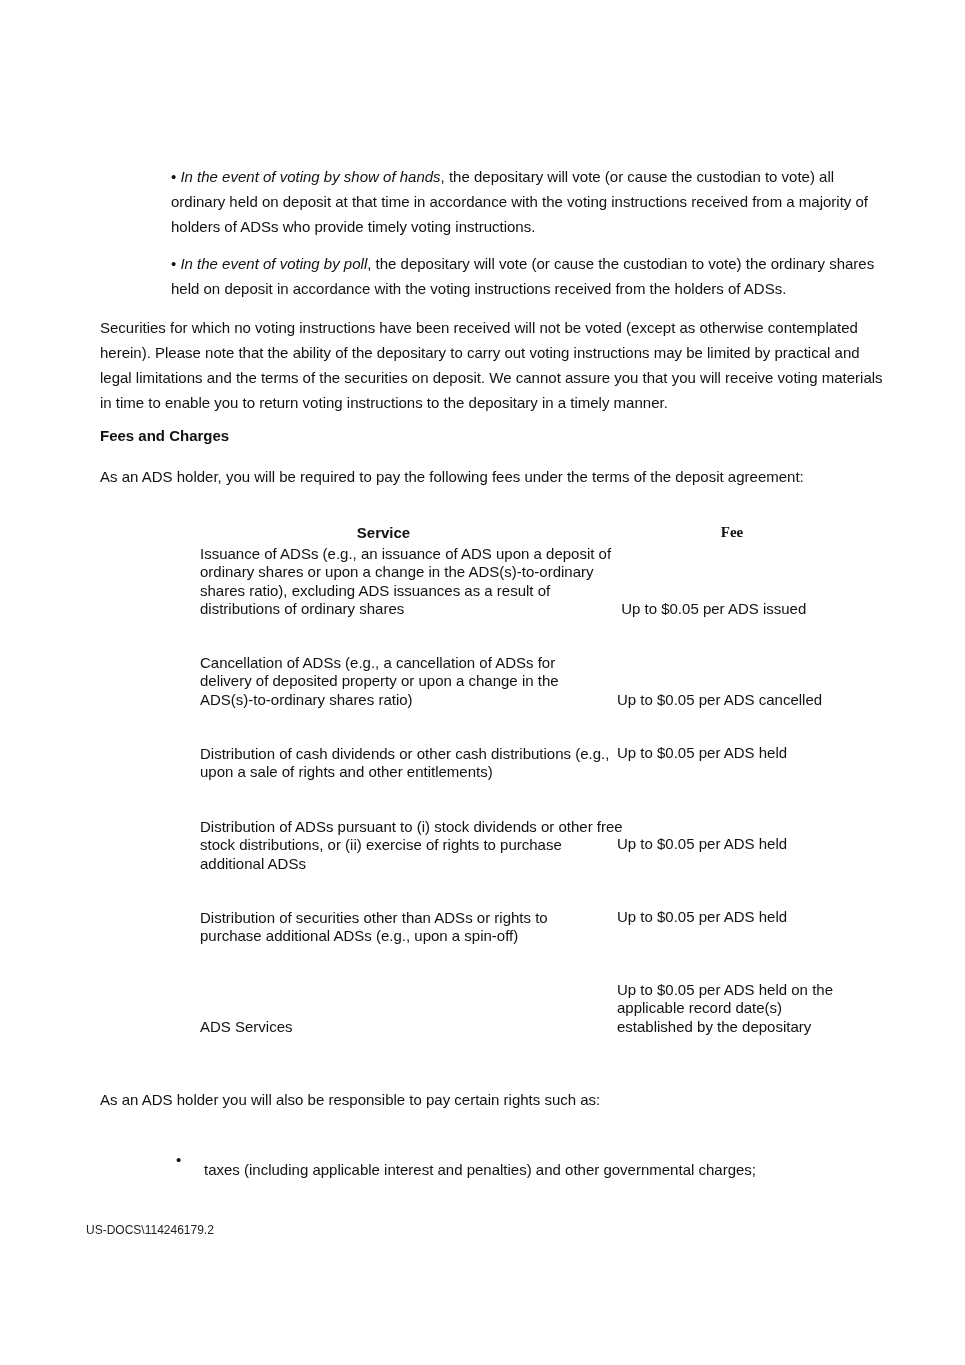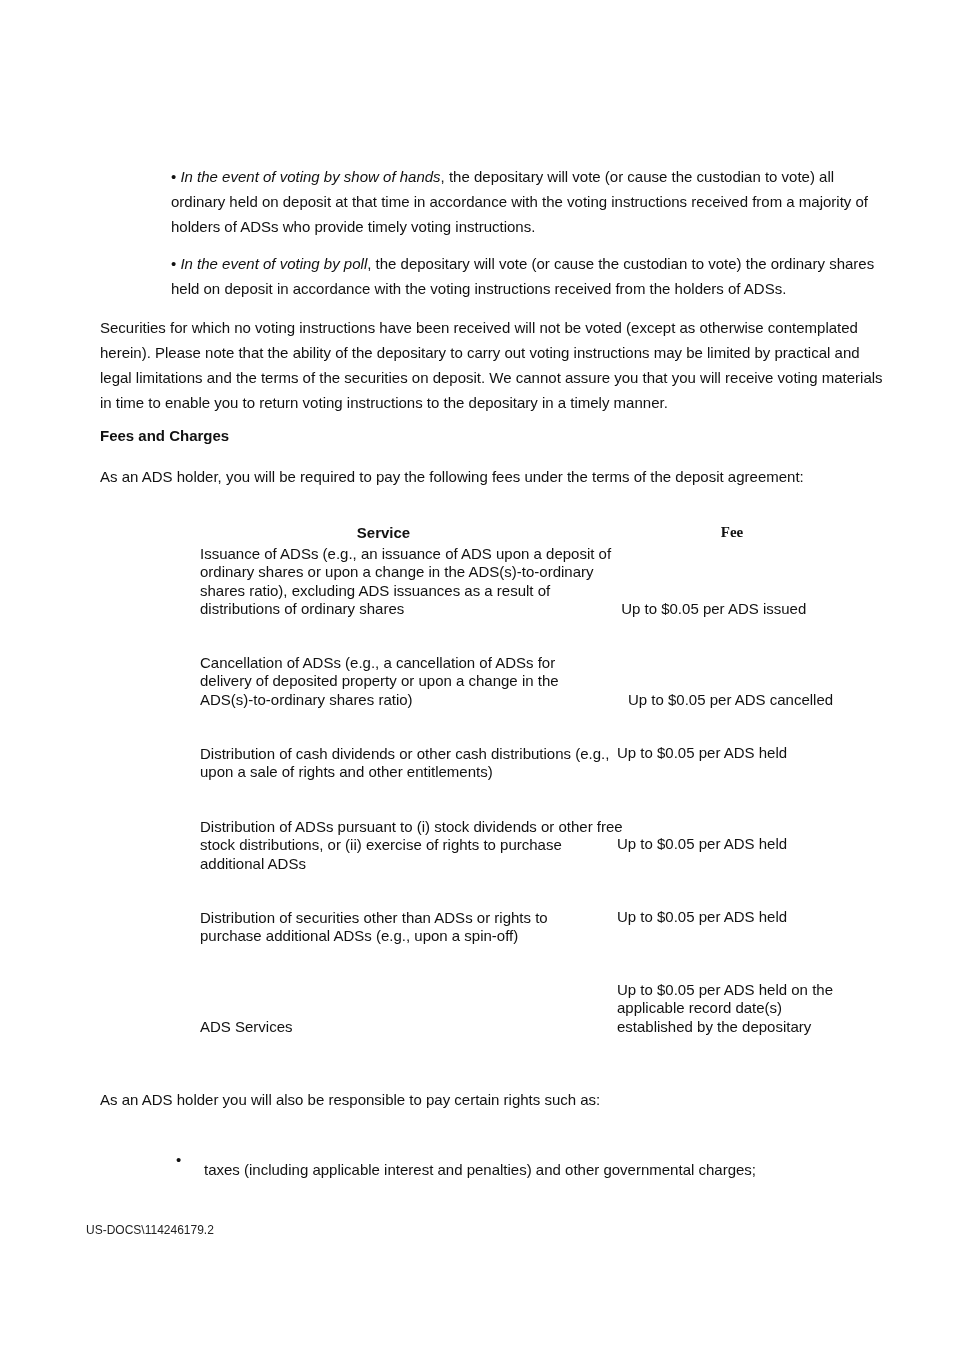--- a/index.html
+++ b/index.html
@@ -42,21 +42,21 @@
   <div class="abs th" style="top:524px; left:176px; width:415px;">Service</div>
   <div class="abs th" style="top:524px; left:617px; width:230px;font-family:Liberation Serif, serif;">Fee</div>
 
   <div>
     <div class="abs cell svc" style="top:545px;"> Issuance of ADSs (e.g., an issuance of ADS upon a deposit of ordinary shares or upon a change in the ADS(s)-to-ordinary shares ratio), excluding ADS issuances as a result of distributions of ordinary shares</div>
     <div class="abs cell fee" style="top:600px; white-space:pre;"> Up to $0.05 per ADS issued</div>
   </div>
 
   <div>
     <div class="abs cell svc" style="top:654px; width:400px;">Cancellation of ADSs (e.g., a cancellation of ADSs for delivery of deposited property or upon a change in the ADS(s)-to-ordinary shares ratio)</div>
-    <div class="abs cell fee" style="top:691px;margin-left:11px;">Up to $0.05 per ADS cancelled</div>
+    <div class="abs cell fee" style="top:691px;">Up to $0.05 per ADS cancelled</div>
   </div>
 
   <div>
     <div class="abs cell svc" style="top:745px; width:410px;">Distribution of cash dividends or other cash distributions (e.g., upon a sale of rights and other entitlements)</div>
     <div class="abs cell fee" style="top:744px;">Up to $0.05 per ADS held</div>
   </div>
 
   <div>
     <div class="abs cell svc" style="top:818px;">Distribution of ADSs pursuant to (i) stock dividends or other free stock distributions, or (ii) exercise of rights to purchase additional ADSs</div>
     <div class="abs cell fee" style="top:835px;">Up to $0.05 per ADS held</div>

